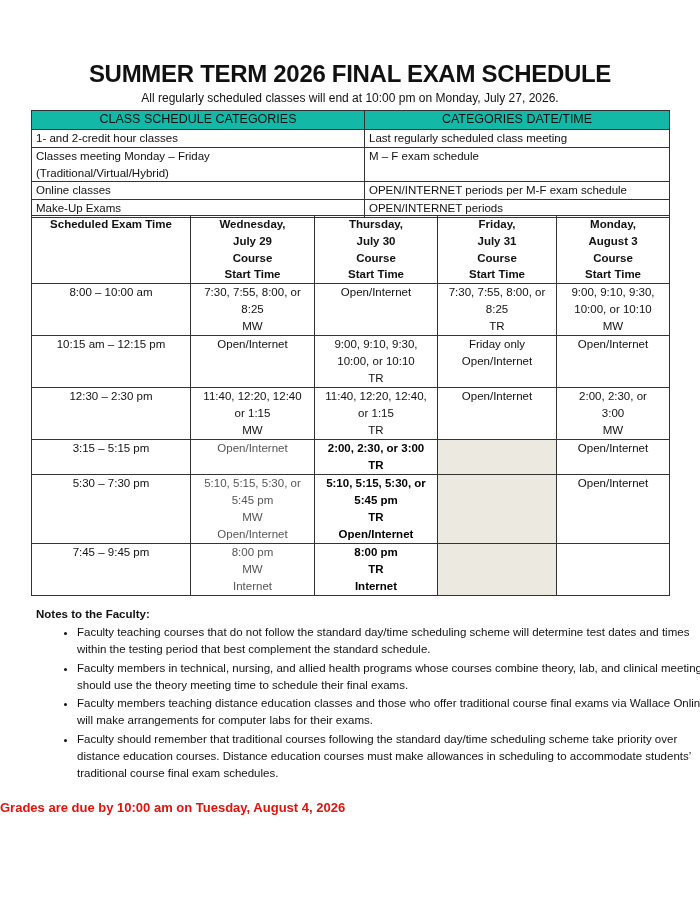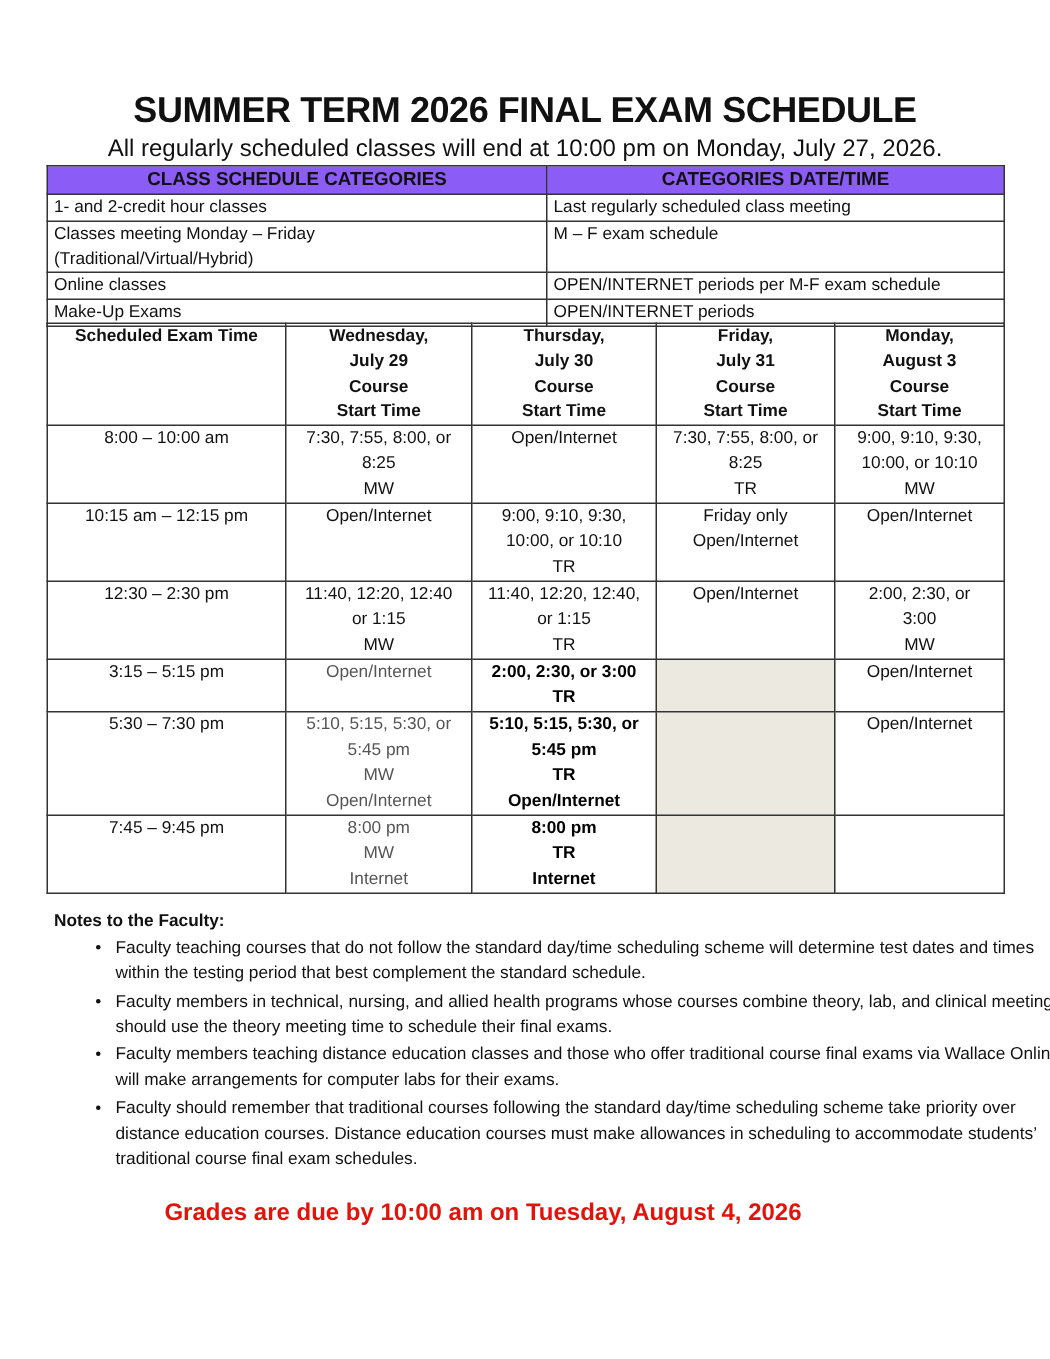--- a/index.html
+++ b/index.html
@@ -6,51 +6,51 @@
   body {
     width: 700px; height: 906px; position: relative; overflow: hidden;
     font-family: "Liberation Sans", "DejaVu Sans", sans-serif; color: #111;
   }
   .title {
     position: absolute; left: 0; width: 700px; top: 60px; text-align: center;
     font-size: 24px; font-weight: bold; letter-spacing: -0.3px; color: #111;
   }
   .subtitle {
     position: absolute; left: 0; width: 700px; top: 91px; text-align: center;
-    font-size: 16px; color: #111;
+    font-size: 12px; color: #111;
   }
   table.grid {
     position: absolute; left: 31px; border-collapse: collapse;
     table-layout: fixed; font-size: 11.5px;
   }
   table.grid td, table.grid th {
     border: 1.3px solid #333; padding: 0 4px; line-height: 16.8px; vertical-align: top;
   }
-  .hdr { background: #8b5cf6; font-weight: bold; text-align: center; font-size: 12.5px; }
+  .hdr { background: #14b8a6; font-weight: normal; text-align: center; font-size: 12.5px; }
   #top-table { top: 110px; width: 638px; }
   #top-table td { text-align: left; }
   #top-table .hdr { text-align: center; }
   #sched-table { top: 215px; width: 638px; }
   #sched-table td { text-align: center; }
   .day-head { font-weight: bold; }
   .cell-line { display: block; }
   .gray { color: #555; }
   .strong { color: #000; font-weight: 600; }
   .shade { background: #ece9e0; }
   .notes-title {
     position: absolute; left: 36px; top: 608px; font-size: 11.5px; font-weight: bold;
   }
   ul.notes {
     position: absolute; left: 32px; top: 624px; width: 640px; margin: 0;
     padding-left: 45px; font-size: 11.5px; line-height: 17.3px;
   }
   ul.notes li { margin-bottom: 1px; list-style: disc; }
   .due {
-    position: absolute; left: 0; width: 644px; top: 800px; text-align: center;
-    font-size: 16px; font-weight: bold; color: #e3120b;
+    position: absolute; left: 0; width: 644px; top: 800px; text-align: left;
+    font-size: 13px; font-weight: bold; color: #e3120b;
   }
 </style>
 </head>
 <body>
 
 <div class="title">SUMMER TERM 2026 FINAL EXAM SCHEDULE</div>
 <div class="subtitle">All regularly scheduled classes will end at 10:00 pm on Monday, July 27, 2026.</div>
 
 <table class="grid" id="top-table">
   <colgroup>

